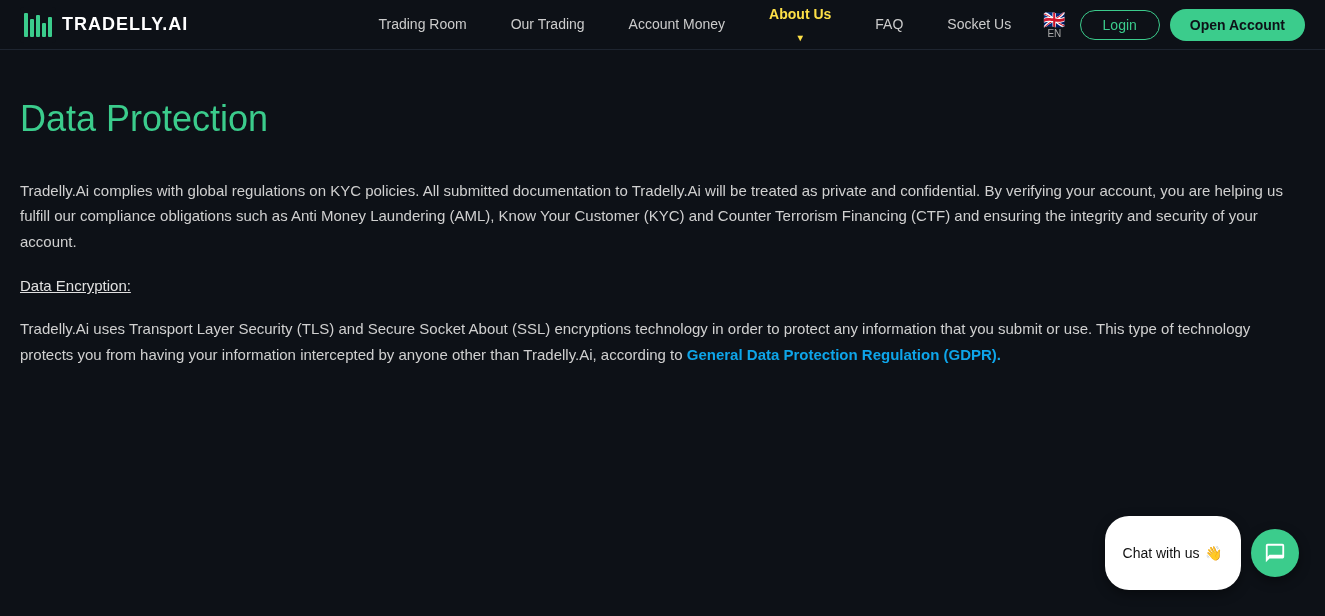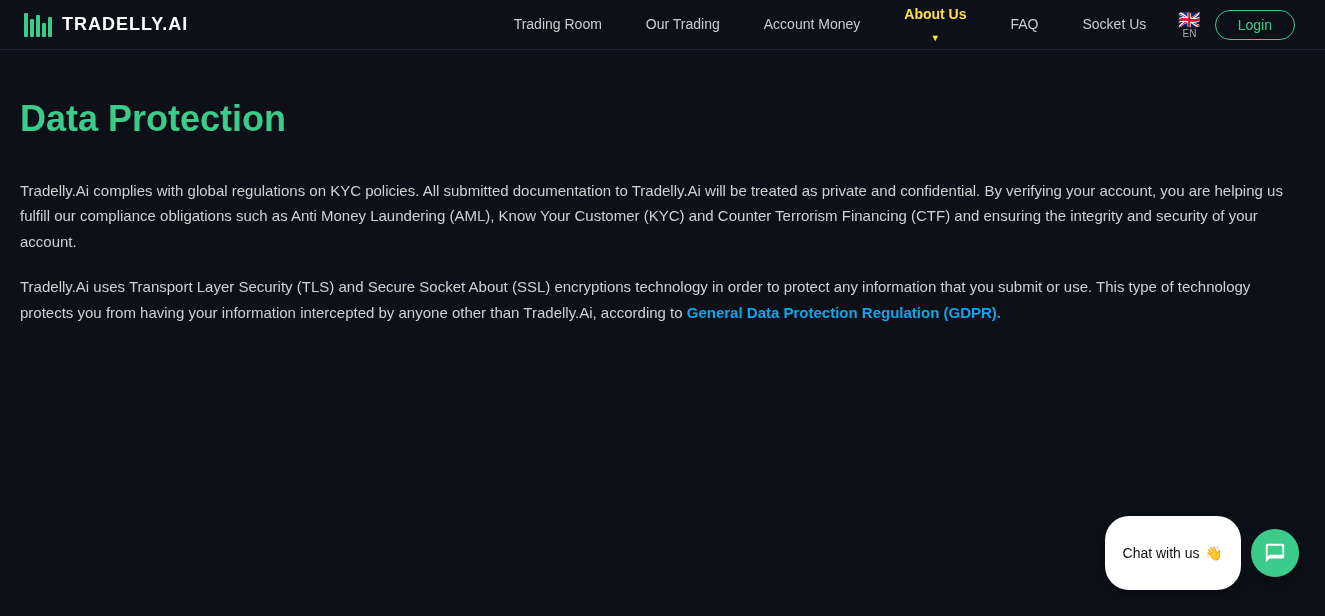--- a/index.html
+++ b/index.html
@@ -120,21 +120,21 @@
 
     
     .main-content {
       padding: 40px 20px 20px 20px;
       max-width: 1325px;
     }
 
     .page-title {
       color: #3bcc8c;
       font-size: 36px;
-      font-weight: bold;
+      font-weight: normal;
       margin-bottom: 30px;
     }
 
     .paragraph {
       color: #d0d0d0;
       font-size: 15px;
       line-height: 1.7;
       margin-bottom: 20px;
     }
 
@@ -234,28 +234,30 @@
       <a href="#">Socket Us</a>
     </li>
   </ul>
 
   <div class="lang-selector">
     <span class="flag-icon">🇬🇧</span>
     <span class="lang-label">EN</span>
   </div>
 
   <button class="btn-login">Login</button>
+  <button class="btn-open-account">Open Account</button>
 </nav>
 
 <div class="main-content">
   <h1 class="page-title">Data Protection</h1>
 
 
   <p class="paragraph">Tradelly.Ai complies with global regulations on KYC policies. All submitted documentation to Tradelly.Ai will be treated as private and confidential. By verifying your account, you are helping us fulfill our compliance obligations such as Anti Money Laundering (AML), Know Your Customer (KYC) and Counter Terrorism Financing (CTF) and ensuring the integrity and security of your account.</p>
 
+  <p class="section-heading">Data Encryption:</p>
 
   <p class="paragraph paragraph-with-bold">
     <span>Tradelly.Ai uses Transport Layer Security (TLS) and Secure Socket About (SSL) encryptions technology in order to protect any information that you submit or use. This type of technology protects you from having your information intercepted by anyone other than Tradelly.Ai, according to </span><strong>General Data Protection Regulation (GDPR).</strong>
   </p>
 </div>
 
 <div class="chat-widget">
   <div class="chat-bubble">
     <span>Chat with us</span>
     <span>👋</span>

